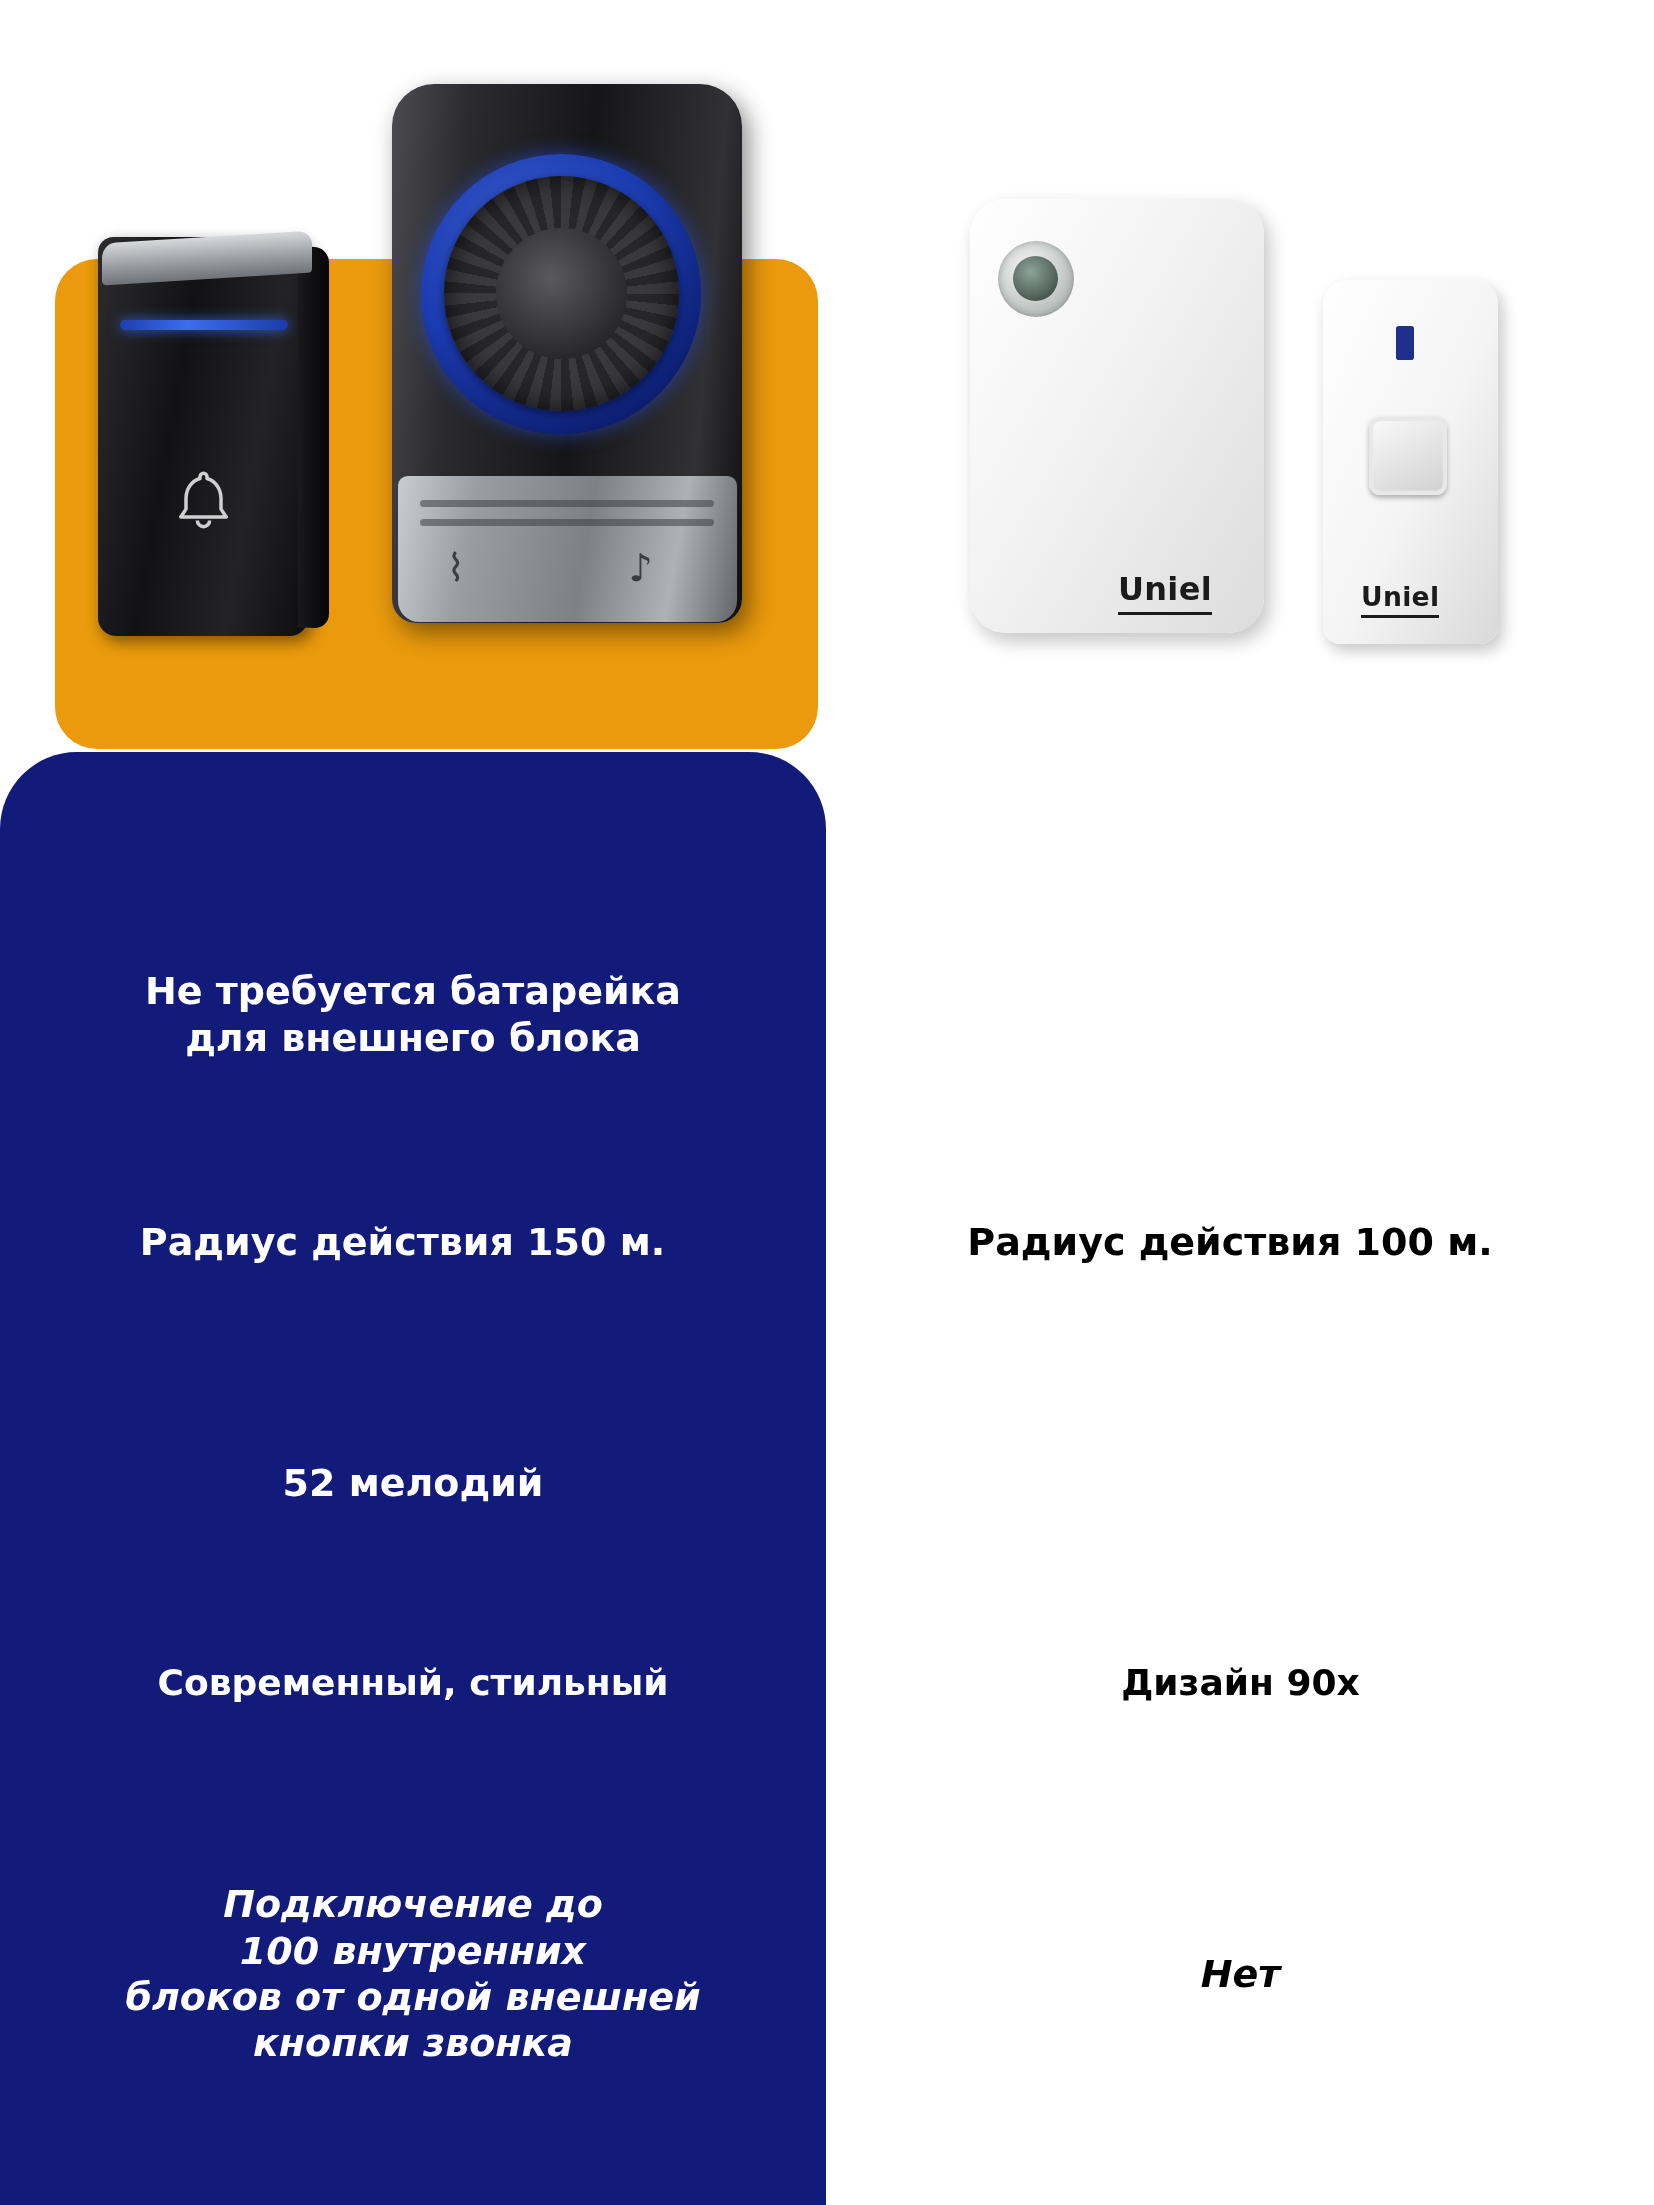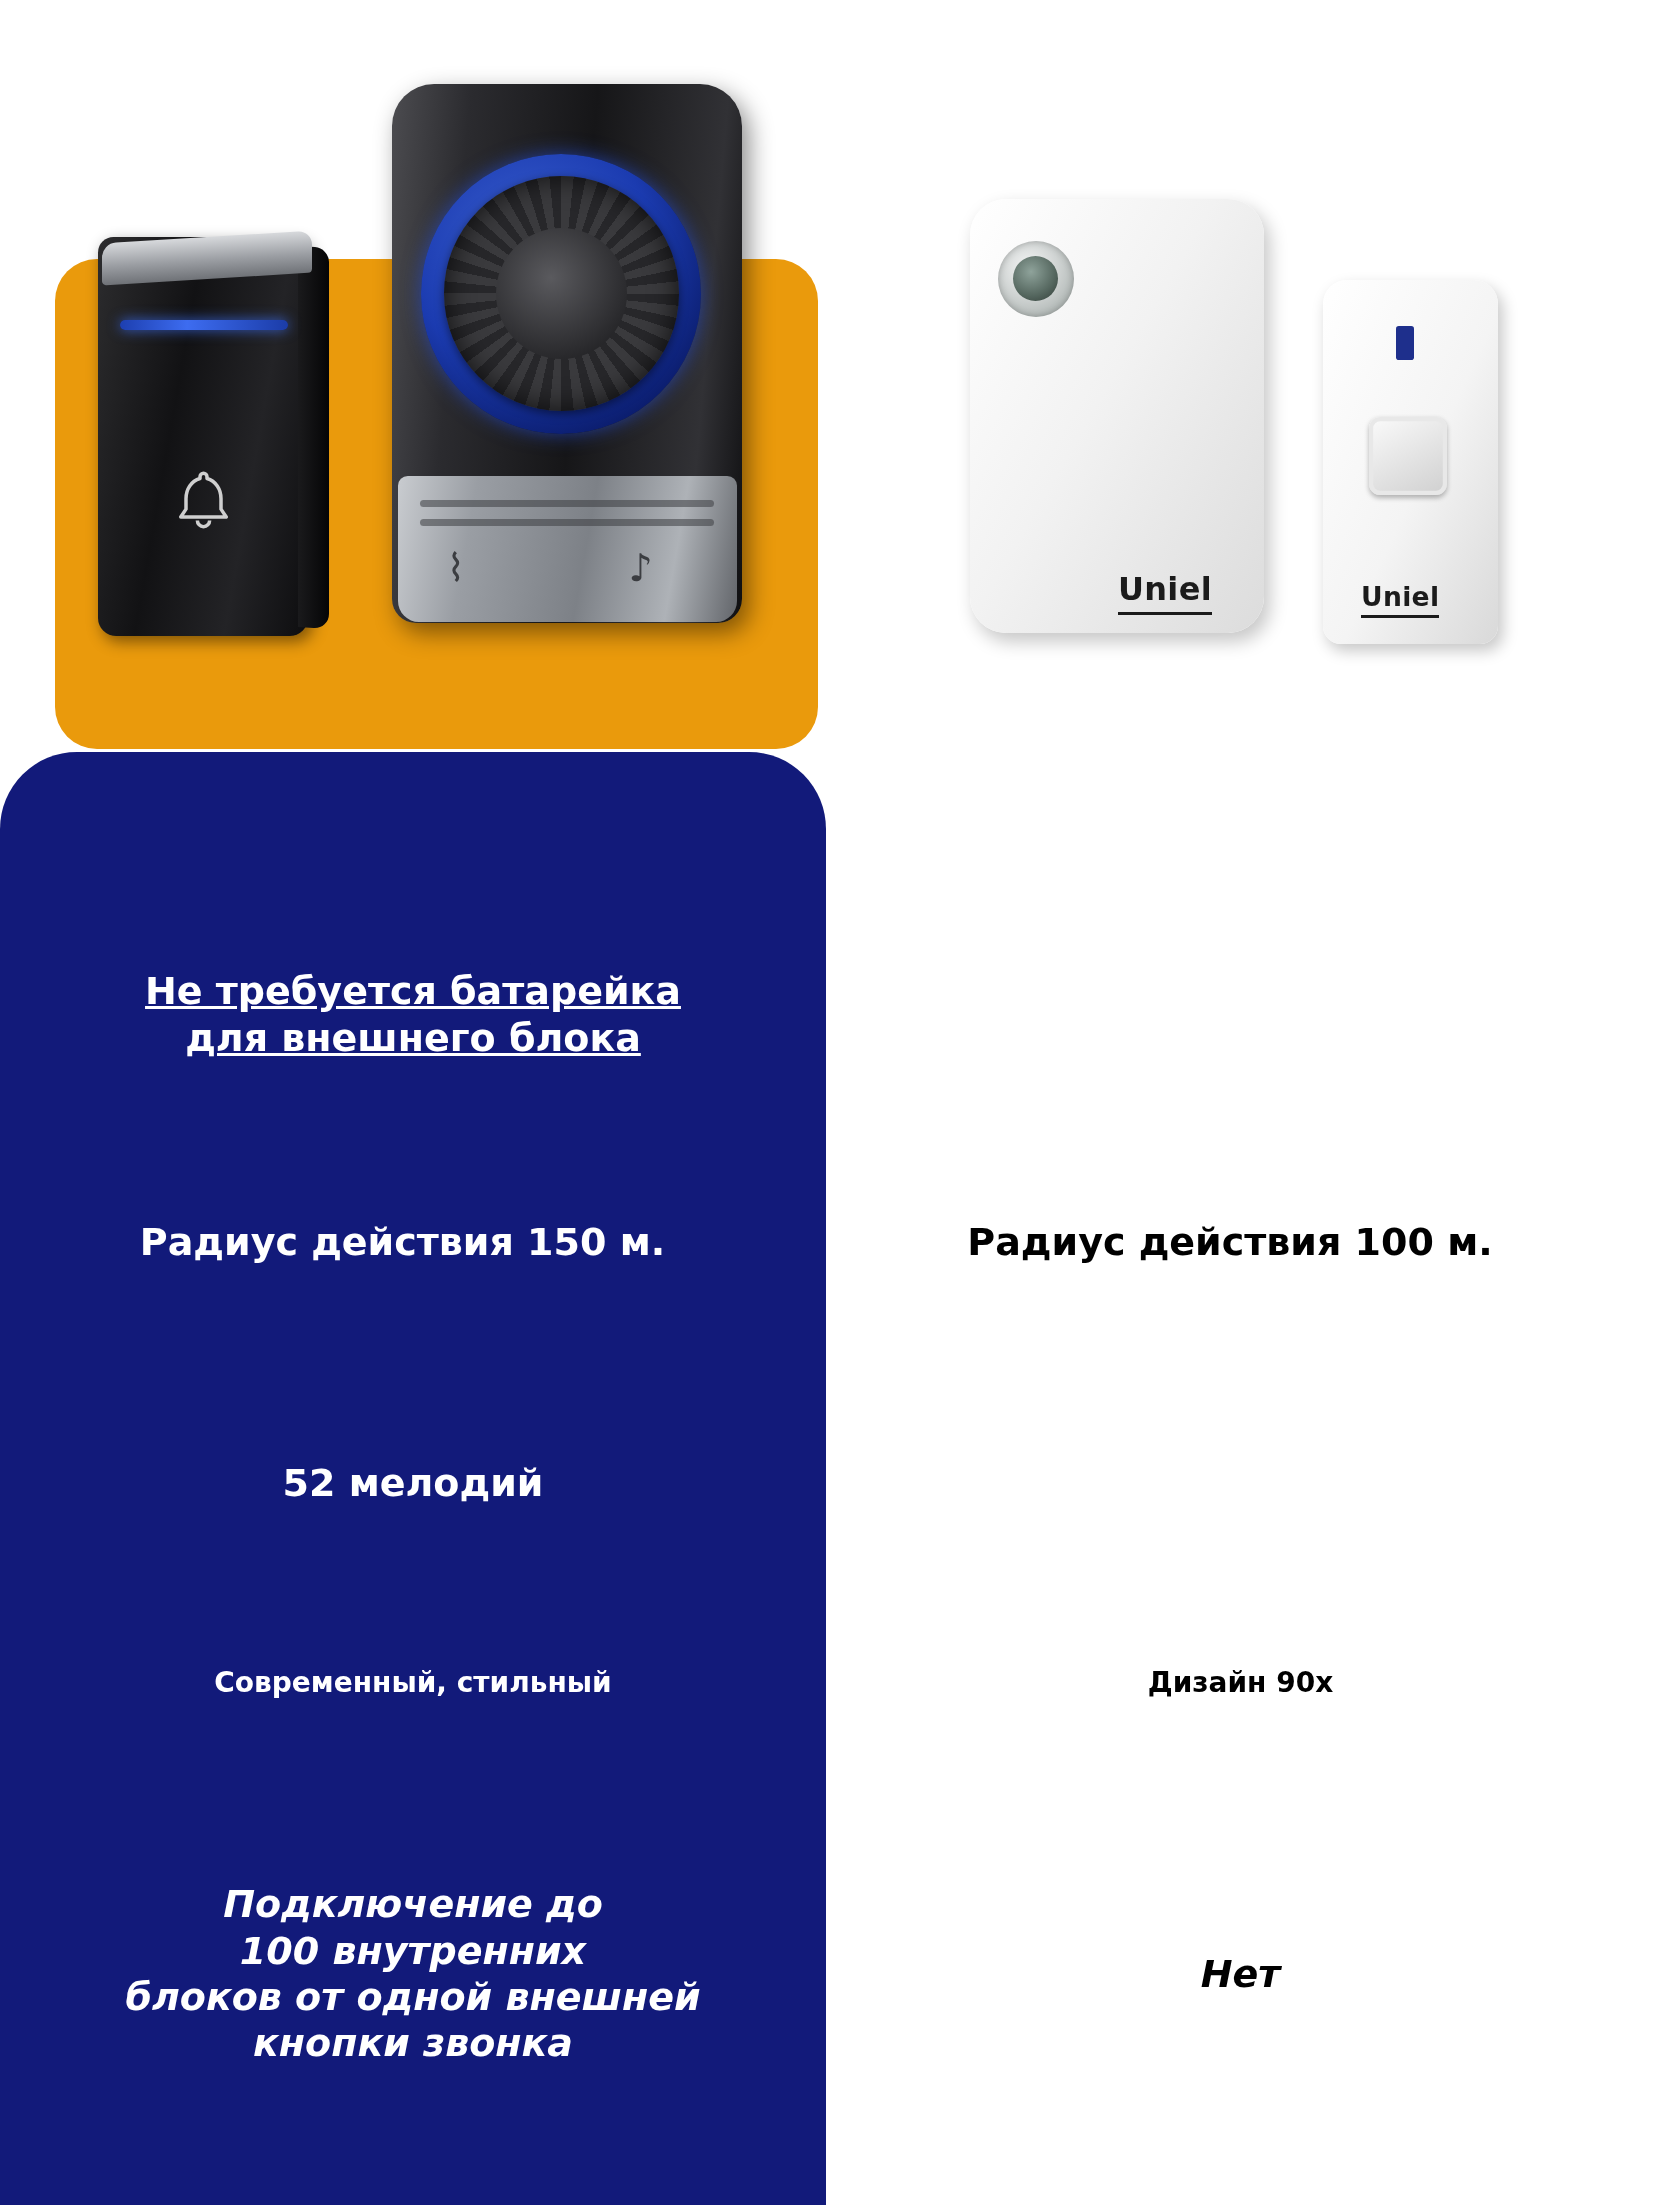--- a/index.html
+++ b/index.html
@@ -279,24 +279,24 @@
     display: flex;
     align-items: center;
     justify-content: center;
     text-align: center;
     padding: 0 49px;
     box-sizing: border-box;
     font-weight: bold;
     line-height: 1.22;
     white-space: pre-line;
   }
-  .row.r0 { top: 203px;  height: 119px; font-size: 38px; text-decoration: underline; }
+  .row.r0 { top: 203px;  height: 119px; font-size: 38px; }
   .row.r1 { top: 448px;  height: 84px; font-size: 38px; padding-left: 28px; }
   .row.r2 { top: 689px;  height: 84px; font-size: 38px; }
-  .row.r3 { top: 889px; height: 84px; font-size: 28px; }
+  .row.r3 { top: 889px; height: 84px; font-size: 36px; }
   .row.r4 { top: 1117px; height: 210px; font-size: 38px; font-style: italic; }
 </style>
 </head>
 <body>
 
 <div id="page">
 
   <div class="hero">
 
     <div class="orange-panel"></div>

